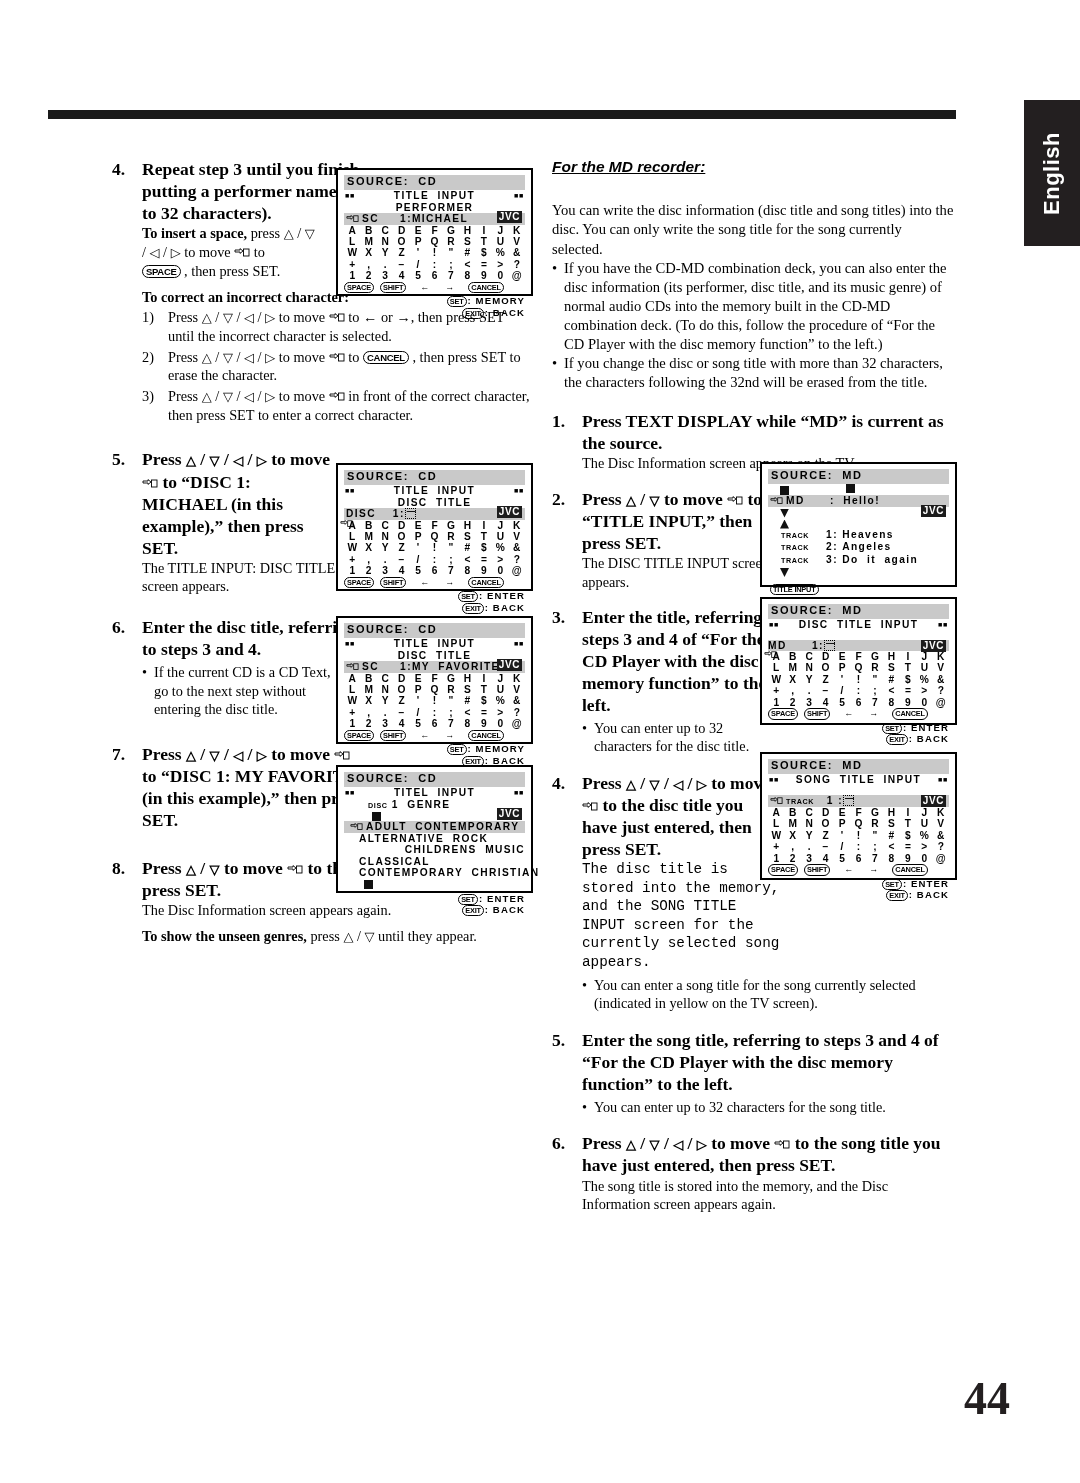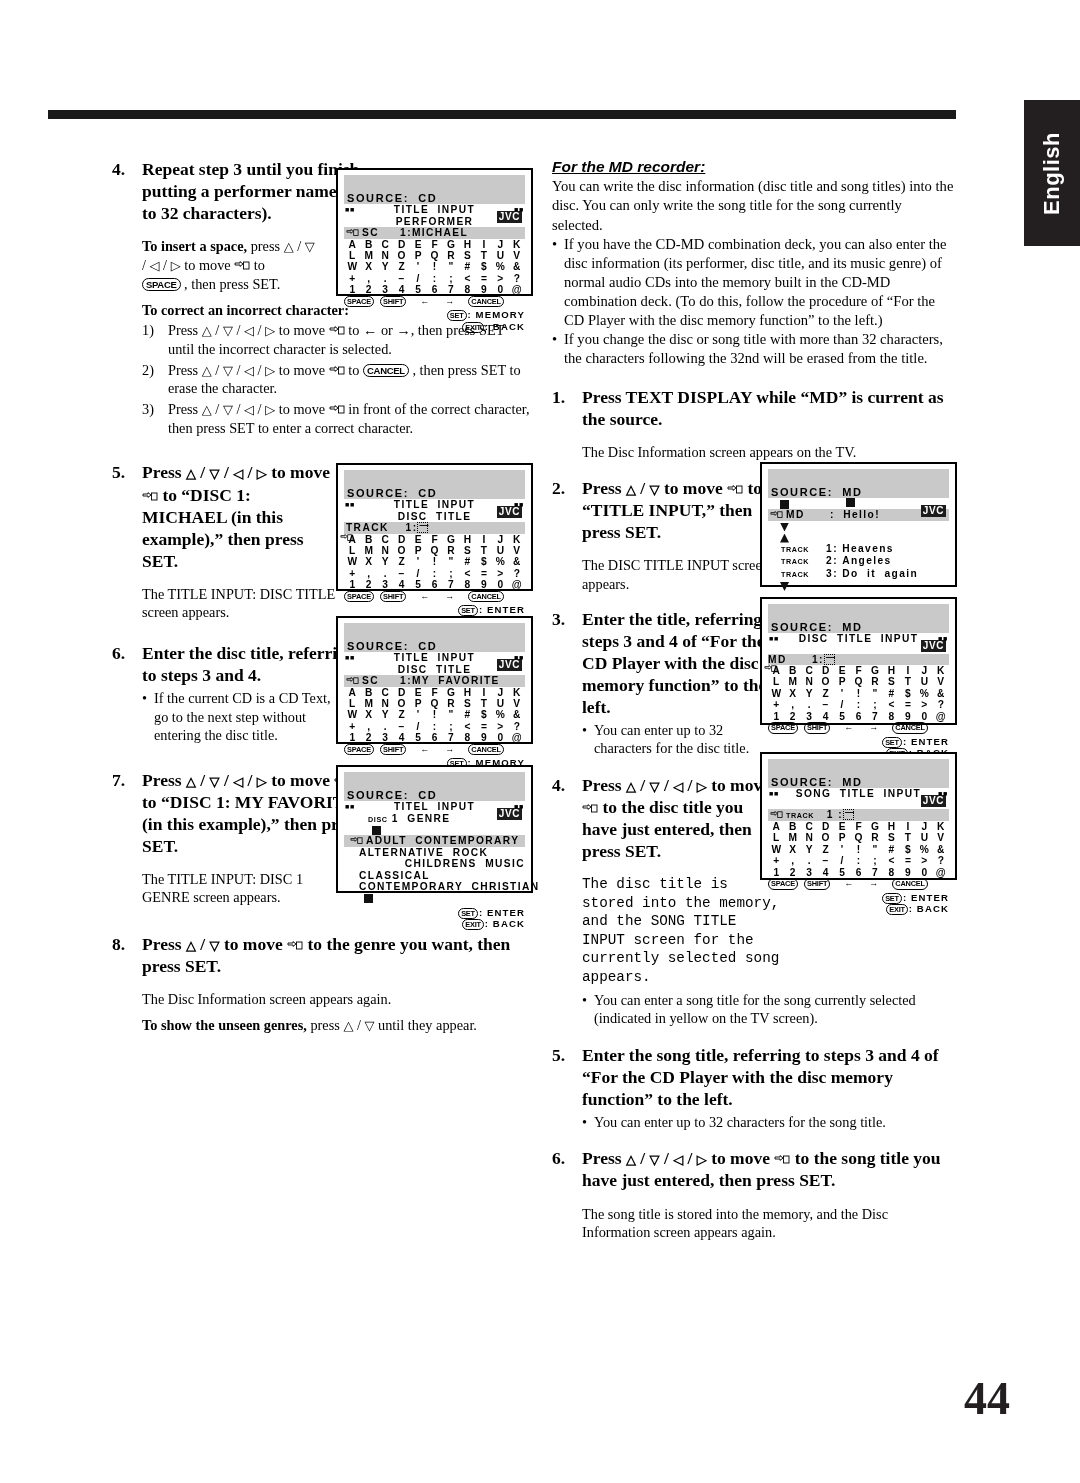--- a/index.html
+++ b/index.html
@@ -45,40 +45,40 @@
   .step-head {
     display:flex; align-items:flex-start;
     font-weight:bold; font-size:17.5px; line-height:1.26;
   }
   .step-num { width:30px; flex:0 0 30px; font-weight:bold; }
   .step-body { flex:1 1 auto; }
   .narrow  { max-width:232px; }
   .narrow2 { max-width:218px; }
 
   .sub {
-    font-size:14.3px; line-height:1.3; margin-left:30px; margin-top:13px;
+    font-size:14.3px; line-height:1.3; margin-left:30px; margin-top:0;
   }
   .sub-w { max-width:210px; }
 
   .b { font-weight:bold; }
   .bullet {
     display:flex; font-size:14.3px; line-height:1.3; margin-left:30px;
   }
   .bullet .dot { width:12px; flex:0 0 12px; }
   .bullet .btxt { flex:1 1 auto; }
 
   .ol { margin:0; padding:0; list-style:none; font-size:14.3px; line-height:1.3; }
   .ol li { display:flex; margin-top:2px; }
   .ol li .mark { width:26px; flex:0 0 26px; }
   .ol li .txt  { flex:1 1 auto; }
 
   .sec-title {
     font-family:"Liberation Sans", sans-serif;
     font-weight:bold; font-style:italic; font-size:15.5px;
-    text-decoration:underline; margin-bottom:1px;
+    text-decoration:underline; margin-bottom:25px;
   }
   .para { font-size:14.6px; line-height:1.32; }
 
   
   .key {
     display:inline-block;
     border:1.3px solid #000; border-radius:7px;
     font-family:"Liberation Sans", sans-serif;
     font-size:9.5px; font-weight:bold;
     padding:0 3px; line-height:11px; vertical-align:1px;
@@ -91,21 +91,21 @@
   
   .tv {
     position:absolute;
     border:2.6px solid #000;
     background:#fff;
     font-family:"Liberation Sans", sans-serif;
     padding:5px 6px 6px 6px;
   }
   .tv-inner { position:relative; }
   .tvbar {
-    background:#c9c9c9; height:29px; display:flex; align-items:flex-end;
+    background:#c9c9c9; height:15px; display:flex; align-items:flex-start;
     padding:0 3px; position:relative;
   }
   .tvbar .src {
     font-size:11px; font-weight:bold; letter-spacing:1.6px;
   }
   .jvc {
     position:absolute; right:3px; top:1px;
     background:#1c1c1c; color:#fff;
     font-size:10px; font-weight:bold; letter-spacing:0.6px;
     padding:0 2px; line-height:12px;
@@ -235,21 +235,20 @@
     </div>
 
     <div class="step" style="margin-top:24px;">
       <div class="step-head">
         <div class="step-num">7.</div>
         <div class="step-body" style="max-width:226px;"><span>Press </span><span class="tri">△</span> / <span class="tri">▽</span> / <span class="tri">◁</span> / <span class="tri">▷</span><span> to move </span><span class="hand"><svg width="16" height="10" viewBox="0 0 16 10">
                 <path d="M1 2h5V0.6L9 3 6 5.4V4H1z" fill="none" stroke="#000" stroke-width="0.9"></path>
                 <rect x="9.5" y="1" width="5.5" height="7" fill="none" stroke="#000" stroke-width="0.9"></rect>
               </svg></span><span> to “DISC 1: MY FAVORITE (in this example),” then press SET.</span></div>
       </div>
-      <div class="sub" style="max-width:200px;">The TITLE INPUT: DISC 1 GENRE screen appears.</div>
     </div>
 
     <div class="step" style="margin-top:26px;">
       <div class="step-head">
         <div class="step-num">8.</div>
         <div class="step-body" style="max-width:380px;"><span>Press </span><span class="tri">△</span> / <span class="tri">▽</span><span> to move </span><span class="hand"><svg width="16" height="10" viewBox="0 0 16 10">
                 <path d="M1 2h5V0.6L9 3 6 5.4V4H1z" fill="none" stroke="#000" stroke-width="0.9"></path>
                 <rect x="9.5" y="1" width="5.5" height="7" fill="none" stroke="#000" stroke-width="0.9"></rect>
               </svg></span><span> to the genre you want, then press SET.</span></div>
       </div>
@@ -438,21 +437,21 @@
   </div>
 
   <div class="tv" style="left:336px; top:463px; width:197px; height:128px;">
     <div class="tv-inner">
       <div class="tvbar">
         <span class="src"><span>SOURCE:</span>&nbsp;&nbsp;<span>CD</span></span>
         <span class="jvc">JVC</span>
       </div>
       <div class="row center" style="position:relative;"><span style="position:absolute;left:1px;" class="tiny">■■</span><span>TITLE  INPUT</span><span style="position:absolute;right:1px;" class="tiny">■■</span></div>
       <div class="row center">DISC  TITLE</div>
-      <div class="row hl" style="padding-left:2px;"><span>TRACK    1:</span><span class="cursor-box"></span></div>
+      <div class="row hl" style="padding-left:2px;"><span>DISC    1:</span><span class="cursor-box"></span></div>
       <div class="kbd" style="position:relative;">
         <span class="hand" style="position:absolute;left:-4px;top:0px;">
             <svg width="13" height="8" viewBox="0 0 16 10">
               <path d="M1 2h5V0.6L9 3 6 5.4V4H1z" fill="none" stroke="#000" stroke-width="1"></path>
               <rect x="9.5" y="1" width="5.5" height="7" fill="none" stroke="#000" stroke-width="1"></rect>
             </svg>
           </span>
         <div class="kbd-row">
             <span>A</span>
             <span>B</span>

